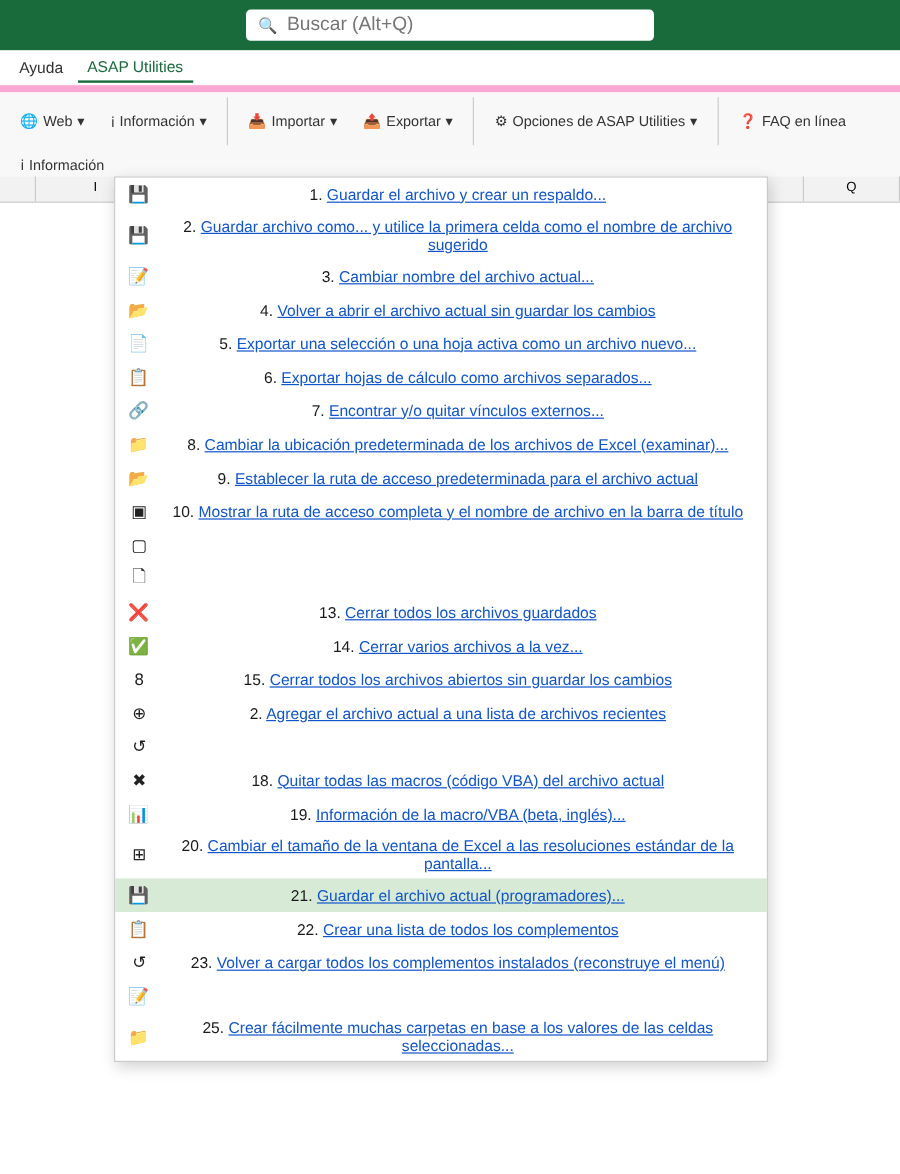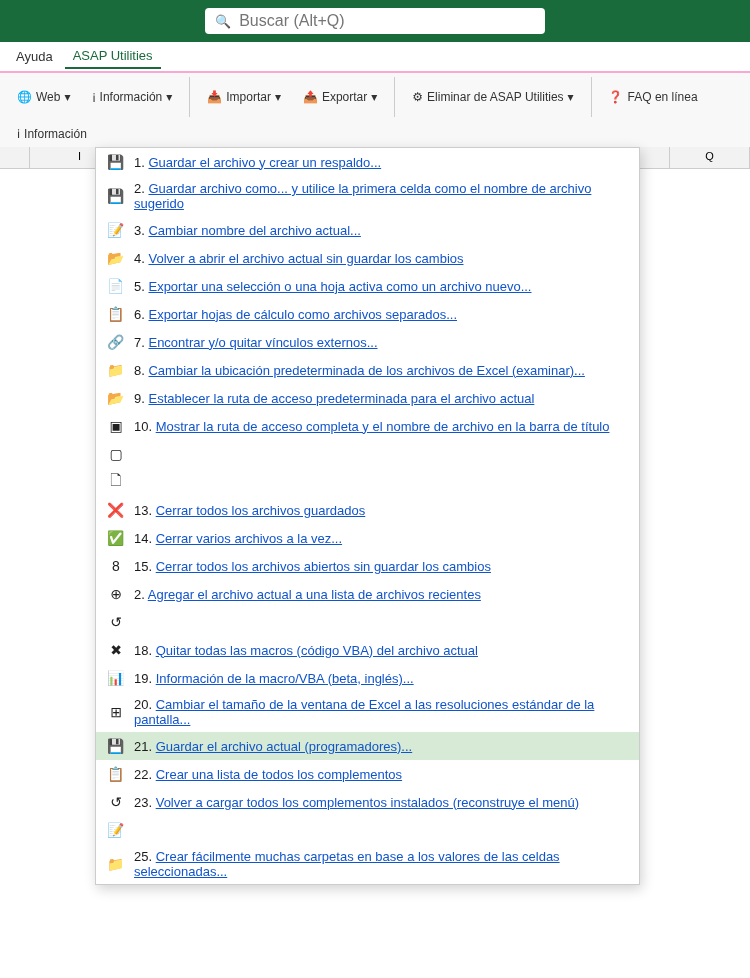--- a/index.html
+++ b/index.html
@@ -24,21 +24,21 @@
     .search-input {
       border: none; outline: none; font-size: 16px; color: #333; width: 100%; background: transparent;
     }
 
     
     .menu-bar {
       display: flex;
       align-items: center;
       padding: 2px 8px;
       background: #fff;
-      border-bottom: 2px solid #f9a8d4;
+      border-bottom: 6px solid #f9a8d4;
       gap: 4px;
     }
     .menu-item {
       padding: 4px 8px;
       font-size: 13px;
       cursor: pointer;
       color: #333;
     }
     .menu-item.active {
       color: #1a6b3c;
@@ -108,20 +108,21 @@
       height: 18px;
       display: flex;
       align-items: center;
       justify-content: center;
       font-size: 14px;
     }
     .menu-option .opt-text {
       flex: 1;
       font-size: 13px;
       color: #1a1a1a;
+      text-align: center;
     }
     .opt-text .num { color: #1a1a1a; }
     .opt-text .link { color: #1155cc; text-decoration: underline; cursor: pointer; }
   </style>
 </head>
 <body>
 
 <div class="search-bar">
   <div class="search-input-wrap">
     <span style="color:#666; font-size:13px;">🔍</span>
@@ -153,21 +154,21 @@
       <span>▾</span>
     </div>
     <div class="ribbon-btn">
       <span>📤</span>
       <span>Exportar</span>
       <span>▾</span>
     </div>
     <div class="ribbon-separator"></div>
     <div class="ribbon-btn">
       <span>⚙</span>
-      <span>Eliminar de ASAP Utilities</span>
+      <span>Opciones de ASAP Utilities</span>
       <span>▾</span>
     </div>
     <div class="ribbon-separator"></div>
     <div class="ribbon-btn">
       <span>❓</span>
       <span>FAQ en línea</span>
     </div>
     <div class="ribbon-btn">
       <span>ℹ</span>
       <span>Información</span>

